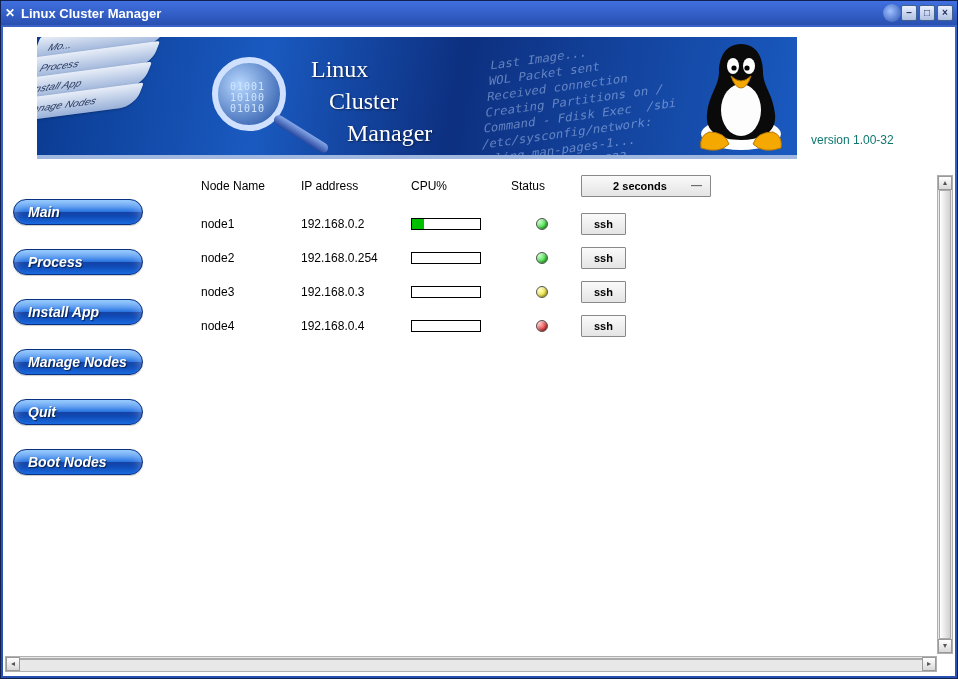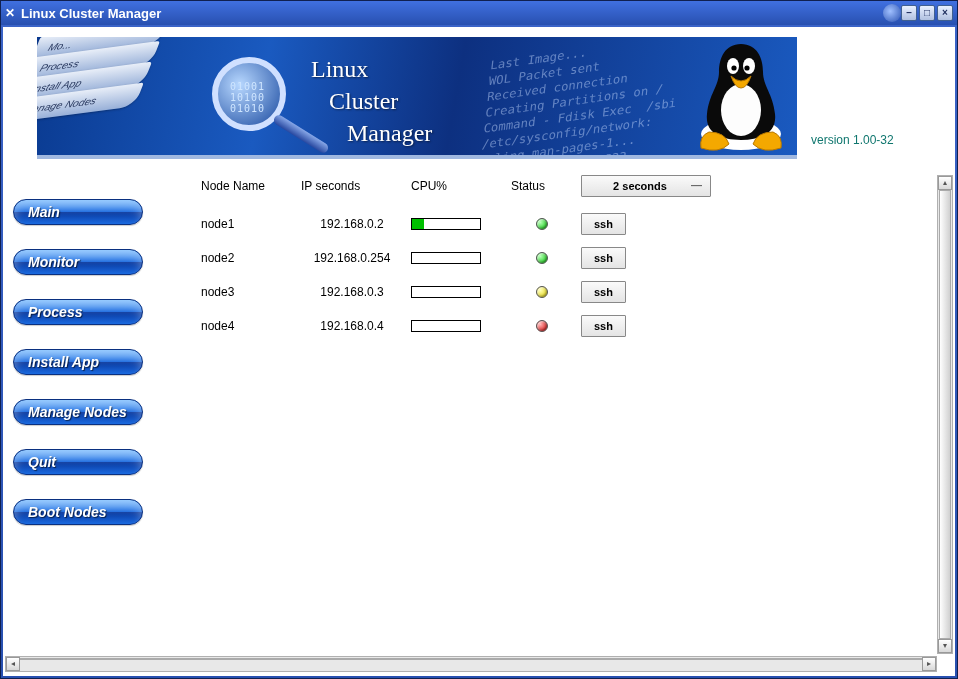--- a/index.html
+++ b/index.html
@@ -139,21 +139,21 @@
     box-shadow: inset 0 8px 8px rgba(255,255,255,.35), 0 1px 1px rgba(0,0,0,.2);
   }
   .tablearea { flex: 1; padding-left: 0px; padding-right: 18px; margin-left: 43px; }
   table.nodes { border-collapse: collapse; font-size: 12px; color: #000; }
   table.nodes th {
     text-align: left; font-weight: normal; padding: 4px 8px 10px 0;
     color: #000;
   }
   table.nodes td { padding: 6px 8px 6px 0; vertical-align: middle;}
   .col-name { width: 100px; }
-  .col-ip { width: 110px; text-align: center; }
+  .col-ip { width: 110px; }
   .col-cpu { width: 100px; }
   .col-status { width: 70px; text-align:center;}
   .col-action { width: 70px; padding-left: 20px;}
   .cpubar {
     width: 70px; height: 12px; border: 1px solid #000; background: #fff; position: relative;
   }
   .cpufill { height: 100%; background: #00c000; }
   .statusdot {
     width: 12px; height: 12px; border-radius: 50%; border: 1px solid #555;
     display:block; margin: 0 auto;
@@ -253,34 +253,33 @@
             <path d="M82 96 Q92 100 90 112 Q72 118 62 108 Q66 96 82 96 Z" fill="#f4a800" stroke="#b87800"></path>
           </svg>
         </div>
       </div>
       <div class="version">version 1.00-32</div>
     </div>
 
     <div class="content">
       <div class="sidebar">
         <div class="navbtn">Main</div>
-        <div class="navbtn">Monitor</div>
         <div class="navbtn">Process</div>
         <div class="navbtn">Install App</div>
         <div class="navbtn">Manage Nodes</div>
         <div class="navbtn">Quit</div>
         <div class="navbtn">Boot Nodes</div>
       </div>
 
       <div class="tablearea">
         <table class="nodes">
           <thead>
             <tr>
               <th class="col-name">Node Name</th>
-              <th class="col-ip">IP seconds</th>
+              <th class="col-ip">IP address</th>
               <th class="col-cpu">CPU%</th>
               <th class="col-status">Status</th>
               <th>
                 <button class="refreshsel">2 seconds</button>
               </th>
             </tr>
           </thead>
           <tbody id="node-tbody">
               <tr>
                 <td class="col-name">node1</td>

